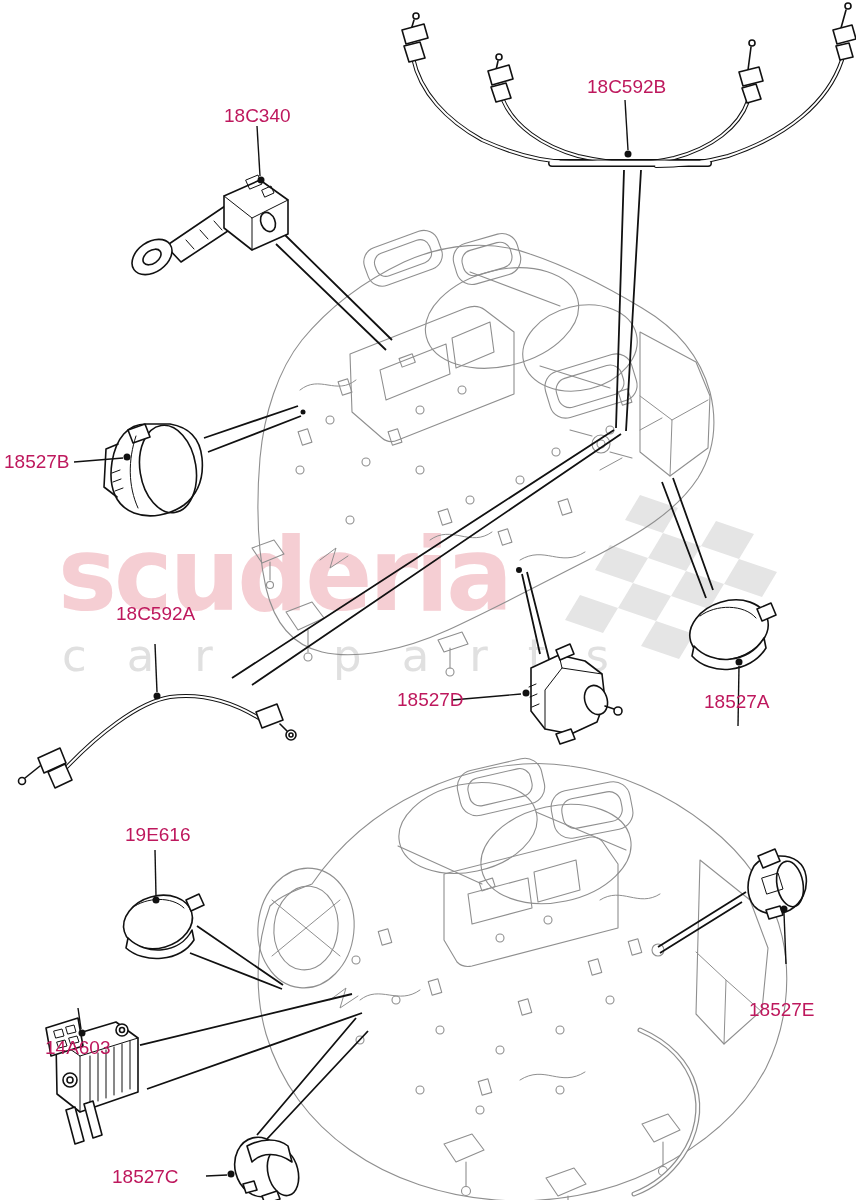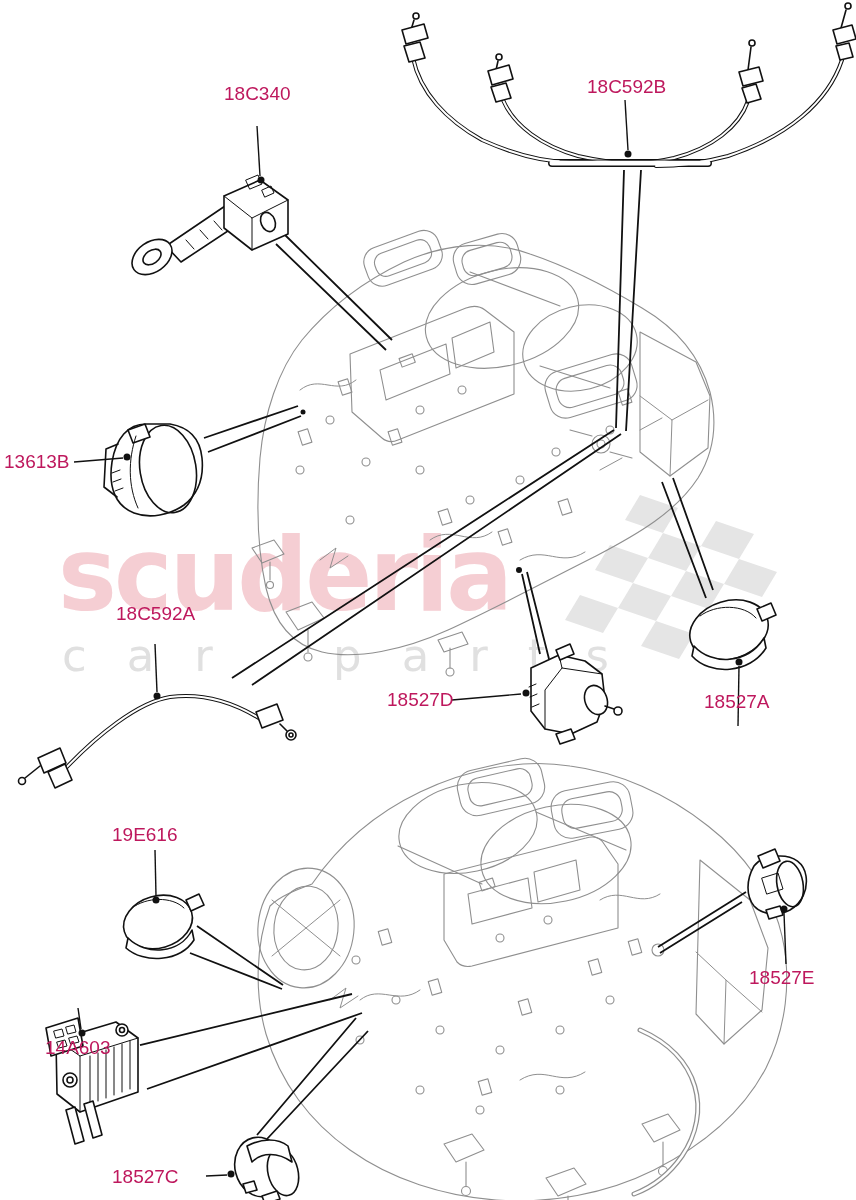--- a/index.html
+++ b/index.html
@@ -300,24 +300,24 @@
       <path d="M78,1008 L81,1029"></path>
         <circle class="dot" cx="82" cy="1033" r="3.5"></circle>
       <path d="M786,964 L784,913"></path>
         <circle class="dot" cx="784" cy="909" r="3.5"></circle>
       <path d="M206,1176 L227,1175"></path>
         <circle class="dot" cx="231" cy="1174" r="3.5"></circle>
       <circle class="dot" cx="303" cy="412" r="2.5"></circle>
     </g>
   </svg>
 
-  <div class="part-label" style="left:224px;top:84px">18C340</div>
+  <div class="part-label" style="left:224px;top:106px">18C340</div>
   <div class="part-label" style="left:587px;top:77px">18C592B</div>
-  <div class="part-label" style="left:4px;top:452px">13613B</div>
+  <div class="part-label" style="left:4px;top:452px">18527B</div>
   <div class="part-label" style="left:116px;top:604px">18C592A</div>
-  <div class="part-label" style="left:387px;top:690px">18527D</div>
+  <div class="part-label" style="left:397px;top:690px">18527D</div>
   <div class="part-label" style="left:704px;top:692px">18527A</div>
-  <div class="part-label" style="left:112px;top:825px">19E616</div>
+  <div class="part-label" style="left:125px;top:825px">19E616</div>
   <div class="part-label" style="left:45px;top:1038px">14A603</div>
-  <div class="part-label" style="left:749px;top:968px">18527E</div>
+  <div class="part-label" style="left:749px;top:1000px">18527E</div>
   <div class="part-label" style="left:112px;top:1167px">18527C</div>
 
 </div>
 
 </body></html>

